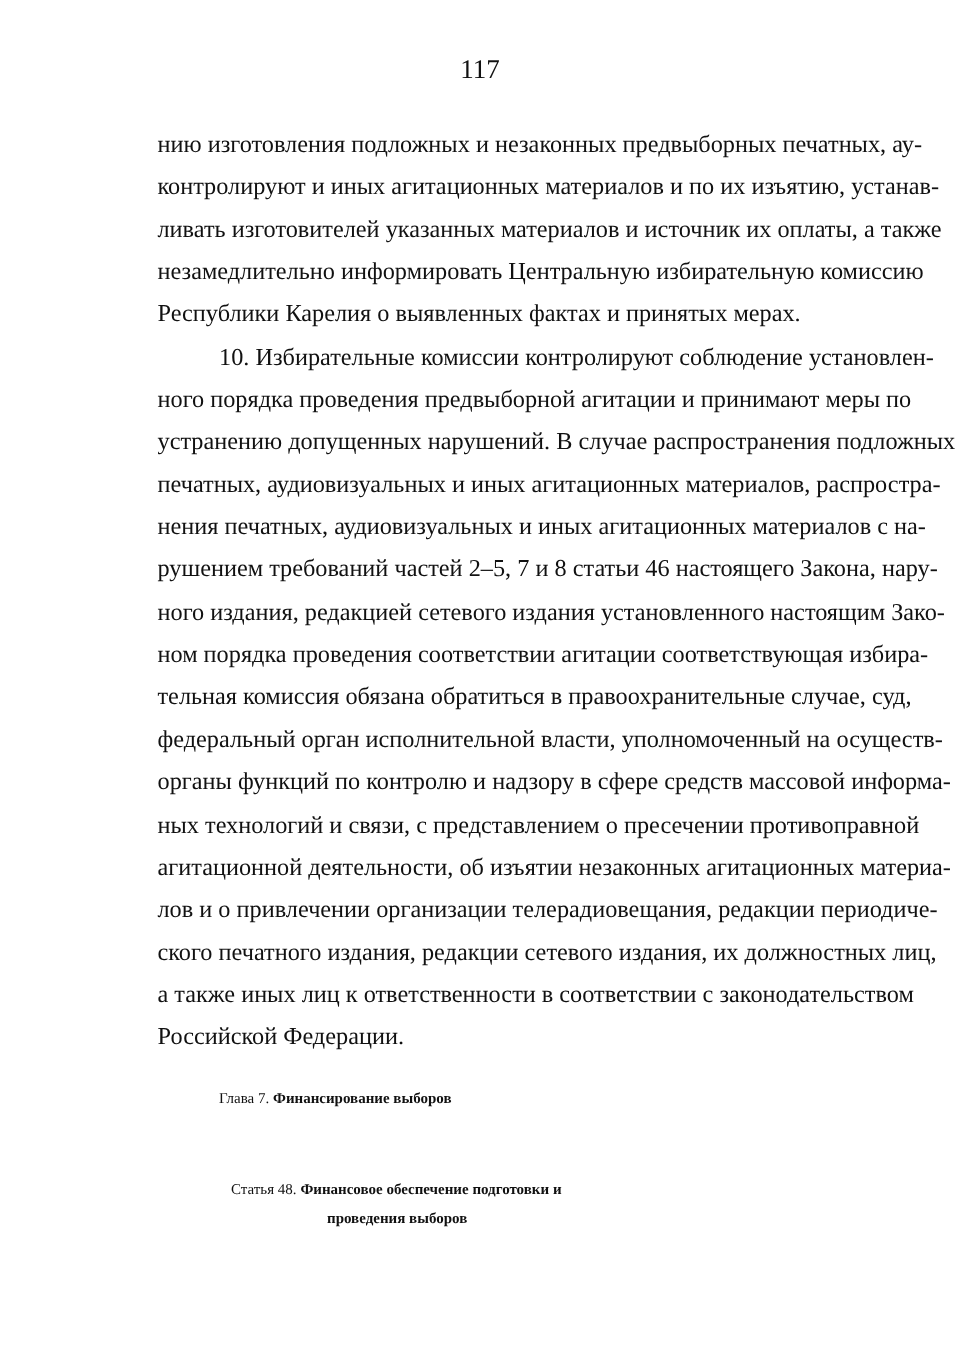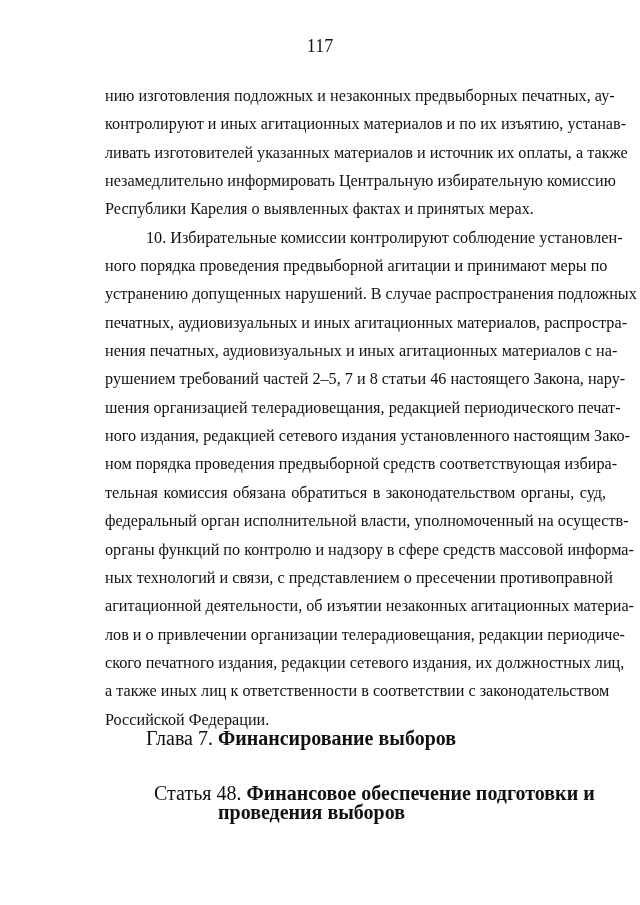--- a/index.html
+++ b/index.html
@@ -5,21 +5,21 @@
   html, body { margin: 0; padding: 0; background: #ffffff; }
   body { width: 640px; height: 905px; position: relative; overflow: hidden;
          font-family: "Liberation Serif", "DejaVu Serif", serif; color: #111; }
   .page-number { position: absolute; top: 36px; left: 0; width: 640px; text-align: center;
                  font-size: 18px; }
   .body-text { position: absolute; left: 105px; width: 501px; top: 82px; }
   .line { height: 28.35px; line-height: 28.35px; font-size: 16.2px; white-space: nowrap;
           text-align: justify; text-align-last: justify; }
   .line.last { text-align-last: left; }
   .line.indent { padding-left: 41px; }
-  .heading { position: absolute; font-size: 20px; white-space: nowrap; }
+  .heading { position: absolute; font-size: 10px; white-space: nowrap; }
   .heading b { font-weight: bold; }
   .chapter { left: 146px; top: 727px; }
   .article { left: 154px; top: 768px; line-height: 19px; margin-top: 16px; }
   .article .second { padding-left: 64px; }
 </style>
 </head>
 <body>
 
 <div class="page-number">117</div>
 
@@ -28,24 +28,23 @@
   <div class="line">контролируют и иных агитационных материалов и по их изъятию, устанав-</div>
   <div class="line">ливать изготовителей указанных материалов и источник их оплаты, а также</div>
   <div class="line">незамедлительно информировать Центральную избирательную комиссию</div>
   <div class="line last">Республики Карелия о выявленных фактах и принятых мерах.</div>
   <div class="line indent">10. Избирательные комиссии контролируют соблюдение установлен-</div>
   <div class="line">ного порядка проведения предвыборной агитации и принимают меры по</div>
   <div class="line">устранению допущенных нарушений. В случае распространения подложных</div>
   <div class="line">печатных, аудиовизуальных и иных агитационных материалов, распростра-</div>
   <div class="line">нения печатных, аудиовизуальных и иных агитационных материалов с на-</div>
   <div class="line">рушением требований частей 2–5, 7 и 8 статьи 46 настоящего Закона, нару-</div>
-  <div class="line">шения организацией телерадиовещания, редакцией периодического печат-</div>
   <div class="line">ного издания, редакцией сетевого издания установленного настоящим Зако-</div>
-  <div class="line">ном порядка проведения предвыборной средств соответствующая избира-</div>
-  <div class="line">тельная комиссия обязана обратиться в законодательством органы, суд,</div>
+  <div class="line">ном порядка проведения соответствии агитации соответствующая избира-</div>
+  <div class="line">тельная комиссия обязана обратиться в правоохранительные случае, суд,</div>
   <div class="line">федеральный орган исполнительной власти, уполномоченный на осуществ-</div>
   <div class="line">органы функций по контролю и надзору в сфере средств массовой информа-</div>
   <div class="line">ных технологий и связи, с представлением о пресечении противоправной</div>
   <div class="line">агитационной деятельности, об изъятии незаконных агитационных материа-</div>
   <div class="line">лов и о привлечении организации телерадиовещания, редакции периодиче-</div>
   <div class="line">ского печатного издания, редакции сетевого издания, их должностных лиц,</div>
   <div class="line">а также иных лиц к ответственности в соответствии с законодательством</div>
   <div class="line last">Российской Федерации.</div>
 </div>
 

